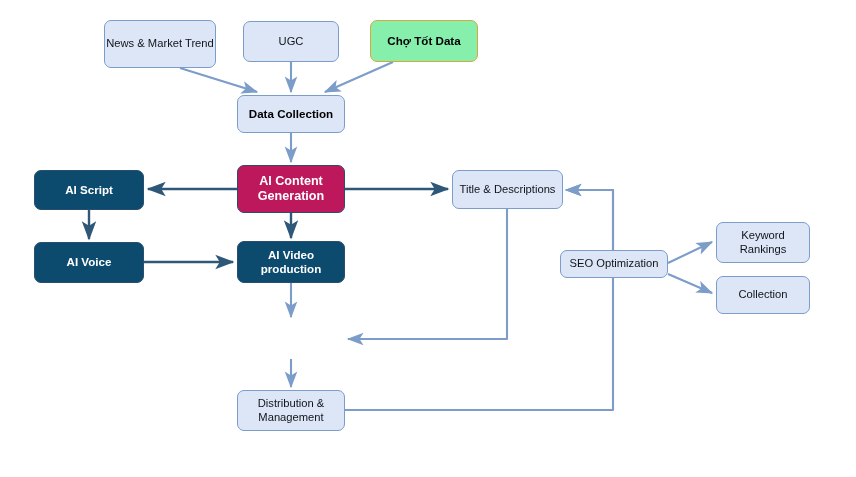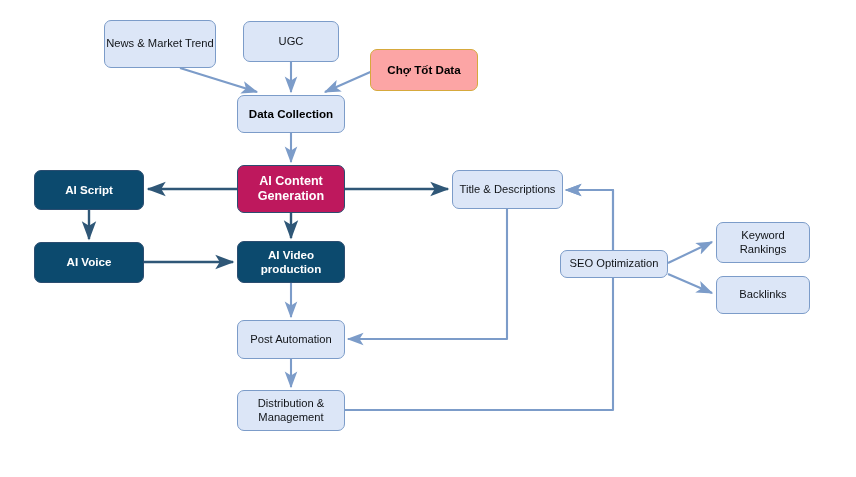--- a/index.html
+++ b/index.html
@@ -46,26 +46,25 @@
     font-weight: 400;
   }
   .node-light-bold {
     background: #dce6f7;
     border: 1.6px solid #7c9cc9;
     color: #000000;
     font-size: 11.6px;
     font-weight: 700;
   }
   .node-amber {
-    background: #fca5a5;
+    background: #86efac;
     border: 1.6px solid #d6a93c;
     color: #000000;
     font-size: 11.6px;
     font-weight: 700;
-    margin-top: 29px;
   }
   .node-dark {
     background: #0c4a6e;
     border: 1.6px solid #2b4d70;
     color: #ffffff;
     font-size: 11.6px;
     font-weight: 700;
   }
   .node-dark-lg {
     background: #be185d;
@@ -152,25 +151,22 @@
 
   <div class="node node-light" style="left:560px; top:250px; width:108px; height:28px;">
     <span>SEO Optimization</span>
   </div>
 
   <div class="node node-light" style="left:716px; top:222px; width:94px; height:41px;">
     <span>Keyword Rankings</span>
   </div>
 
   <div class="node node-light" style="left:716px; top:276px; width:94px; height:38px;">
-    <span>Backlinks</span>
+    <span>Collection</span>
   </div>
 
-  <div class="node node-light" style="left:237px; top:320px; width:108px; height:39px;">
-    <span>Post Automation</span>
-  </div>
 
   <div class="node node-light" style="left:237px; top:390px; width:108px; height:41px;">
     <span>Distribution &amp;
 Management</span>
   </div>
 
 </div>
 
 </body></html>

